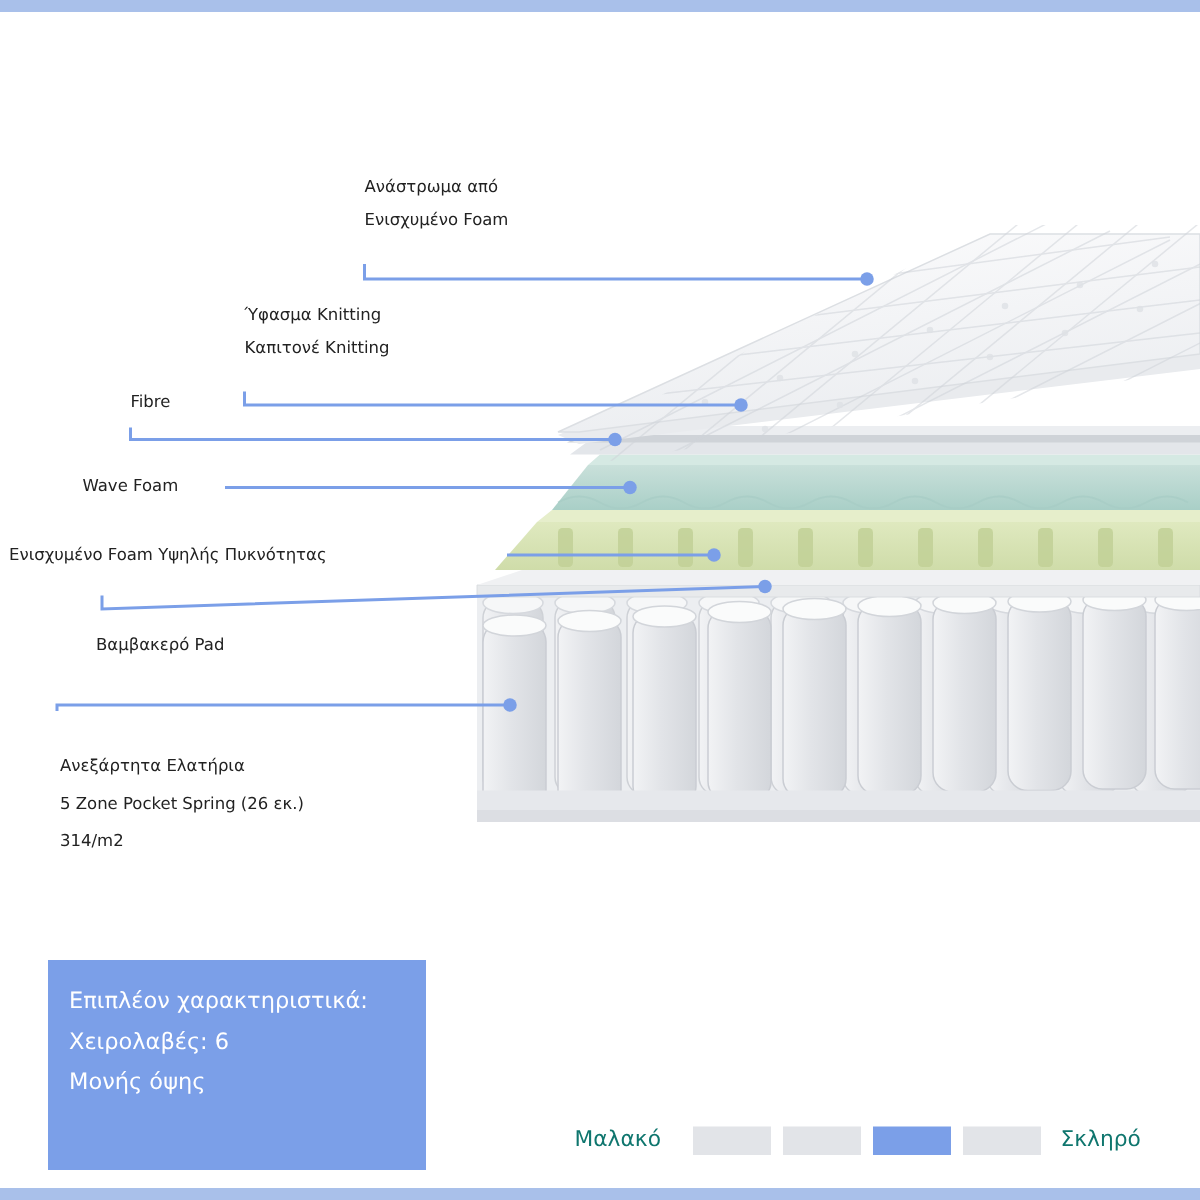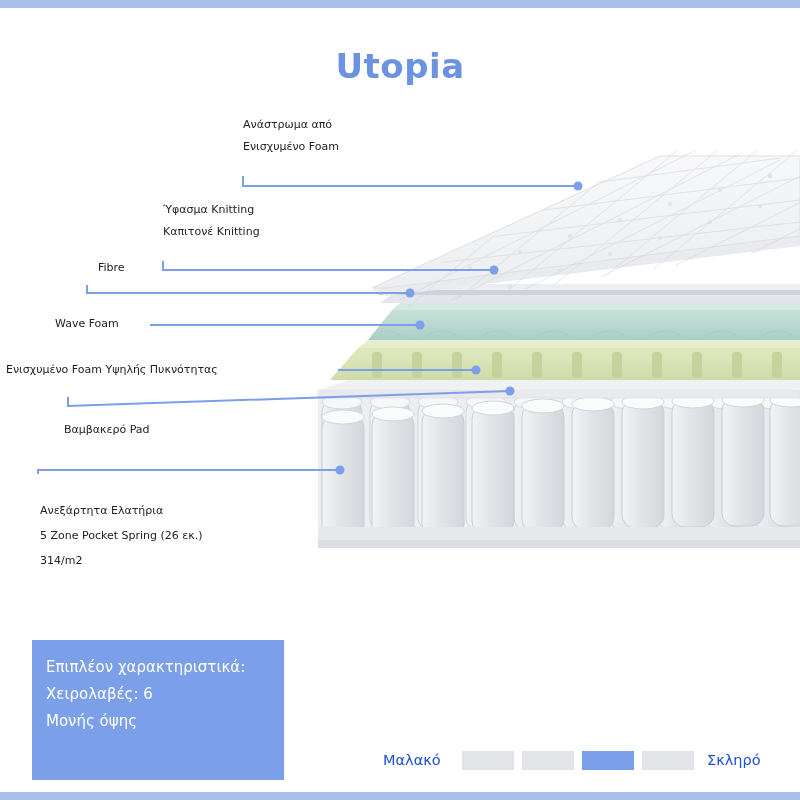--- a/index.html
+++ b/index.html
@@ -33,40 +33,39 @@
     left:32px;top:640px;width:252px;height:140px;
     background:#7b9fe8;
     color:#ffffff;
     font-size:15px;
     line-height:27px;
     padding:14px 14px 16px 14px;
     box-sizing:border-box;
   }
 
   .firm-label{
-    position:absolute;font-size:14.5px;color:#1d4ed8;text-align:center;
+    position:absolute;font-size:14.5px;color:#0f766e;text-align:center;
   }
   #firm-soft{left:383px;top:752px;}
   #firm-hard{left:707px;top:752px;}
   .firm-cell{
     position:absolute;top:751px;width:52px;height:19px;background:#e2e4e8;
   }
   .firm-cell.active{background:#7b9fe8;}
 
   svg{position:absolute;left:0;top:0;}
 </style>
 </head>
 <body>
 
 <div id="stage">
 
   <div class="band" id="band-top"></div>
   <div class="band" id="band-bottom"></div>
 
-  <div id="title">Utopia</div>
 
   <svg width="800" height="800" viewBox="0 0 800 800">
     <defs>
       <linearGradient id="gTop" x1="0" y1="0" x2="0.3" y2="1">
         <stop offset="0%" stop-color="#fbfbfc"></stop>
         <stop offset="100%" stop-color="#eceef1"></stop>
       </linearGradient>
       <linearGradient id="gWave" x1="0" y1="0" x2="0" y2="1">
         <stop offset="0%" stop-color="#c9e0da"></stop>
         <stop offset="100%" stop-color="#a9cfc7"></stop>
@@ -248,21 +247,21 @@
       <circle cx="476" cy="370" r="4.5"></circle>
       <circle cx="510" cy="391" r="4.5"></circle>
       <circle cx="340" cy="470" r="4.5"></circle>
     </g>
   </svg>
 
   <div class="label" style="left:243px;top:114px;">Ανάστρωμα από
 Ενισχυμένο Foam</div>
   <div class="label" style="left:163px;top:199px;">Ύφασμα Knitting
 Καπιτονέ Knitting</div>
-  <div class="label" style="left:98px;top:257px;">Fibre</div>
+  <div class="label" style="left:87px;top:257px;">Fibre</div>
   <div class="label" style="left:55px;top:313px;">Wave Foam</div>
   <div class="label" style="left:6px;top:359px;">Ενισχυμένο Foam Υψηλής Πυκνότητας</div>
   <div class="label" style="left:64px;top:419px;">Βαμβακερό Pad</div>
   <div class="label" style="left:40px;top:498px;line-height:25px;">Ανεξάρτητα Ελατήρια
 5 Zone Pocket Spring (26 εκ.)
 314/m2</div>
 
   <div class="feature-box">
     <div>Επιπλέον χαρακτηριστικά:</div>
     <div>Χειρολαβές: 6</div>

